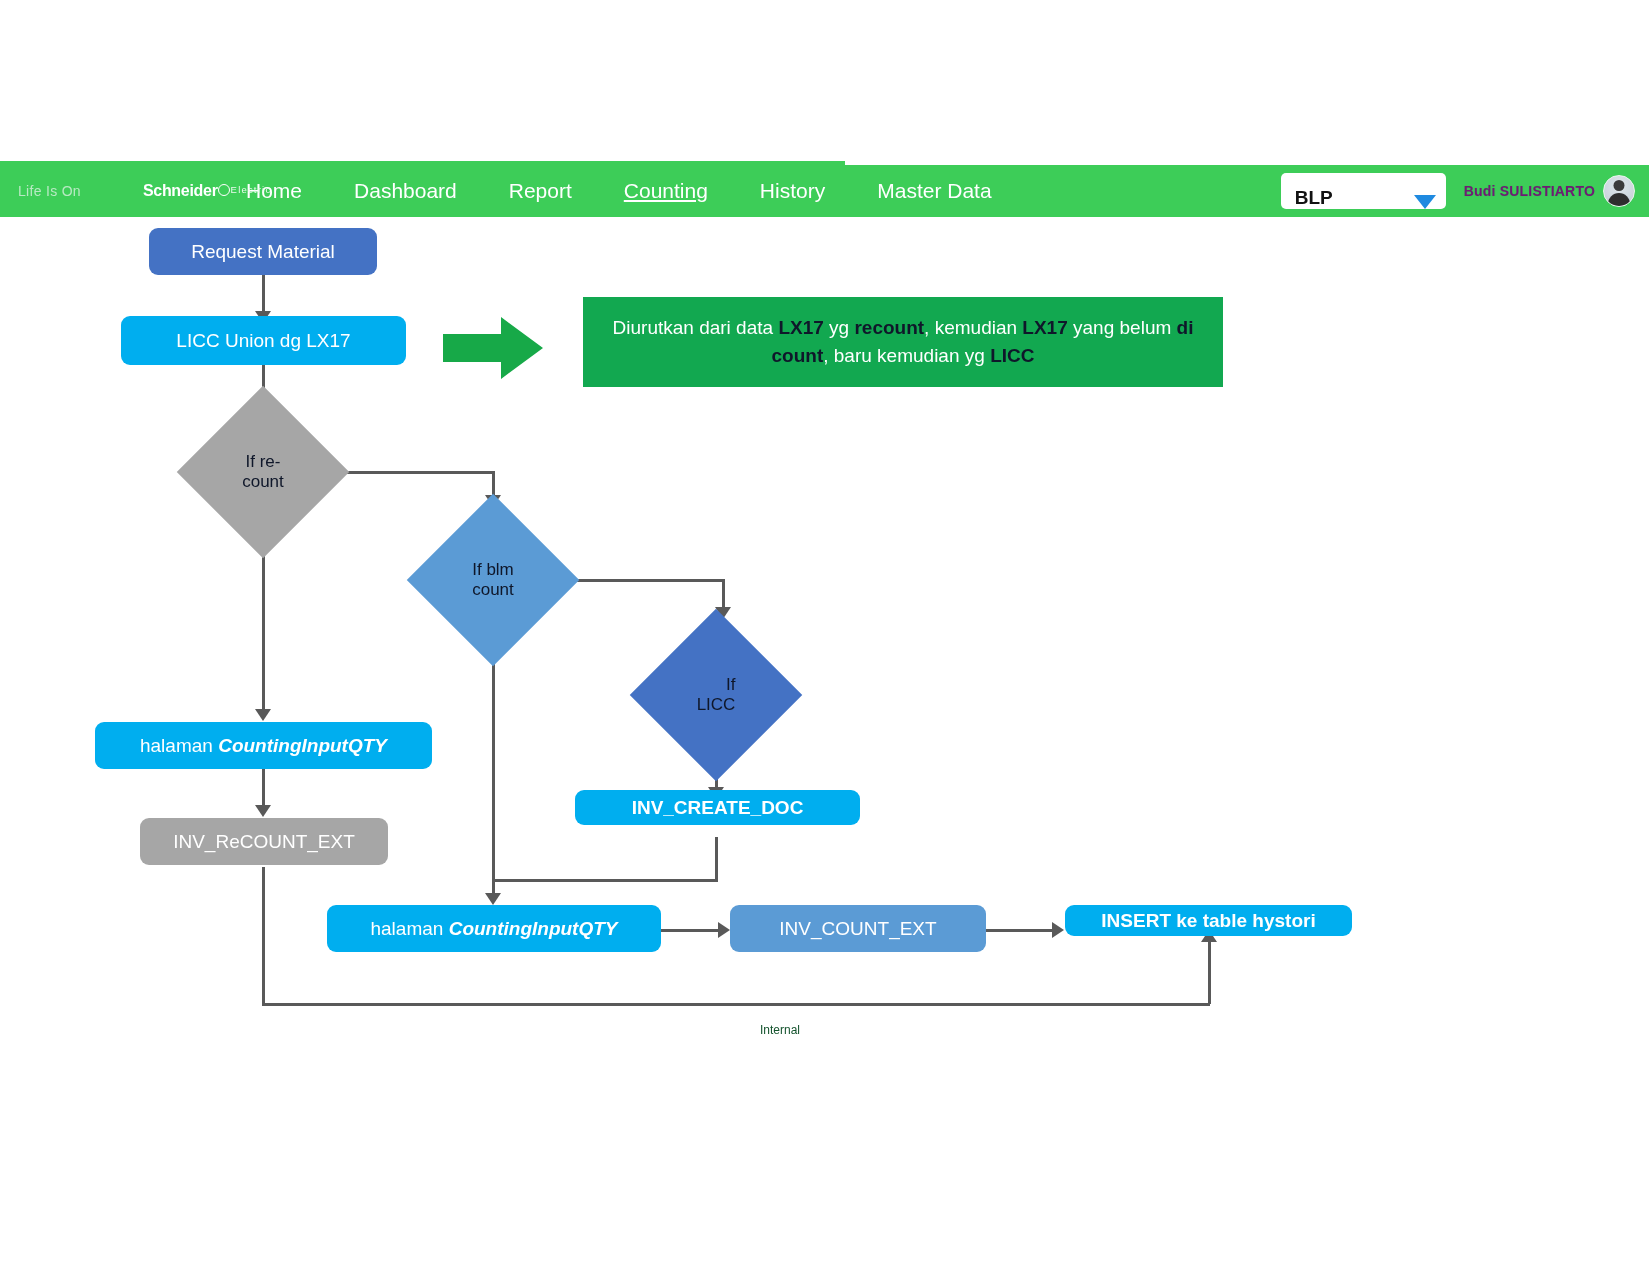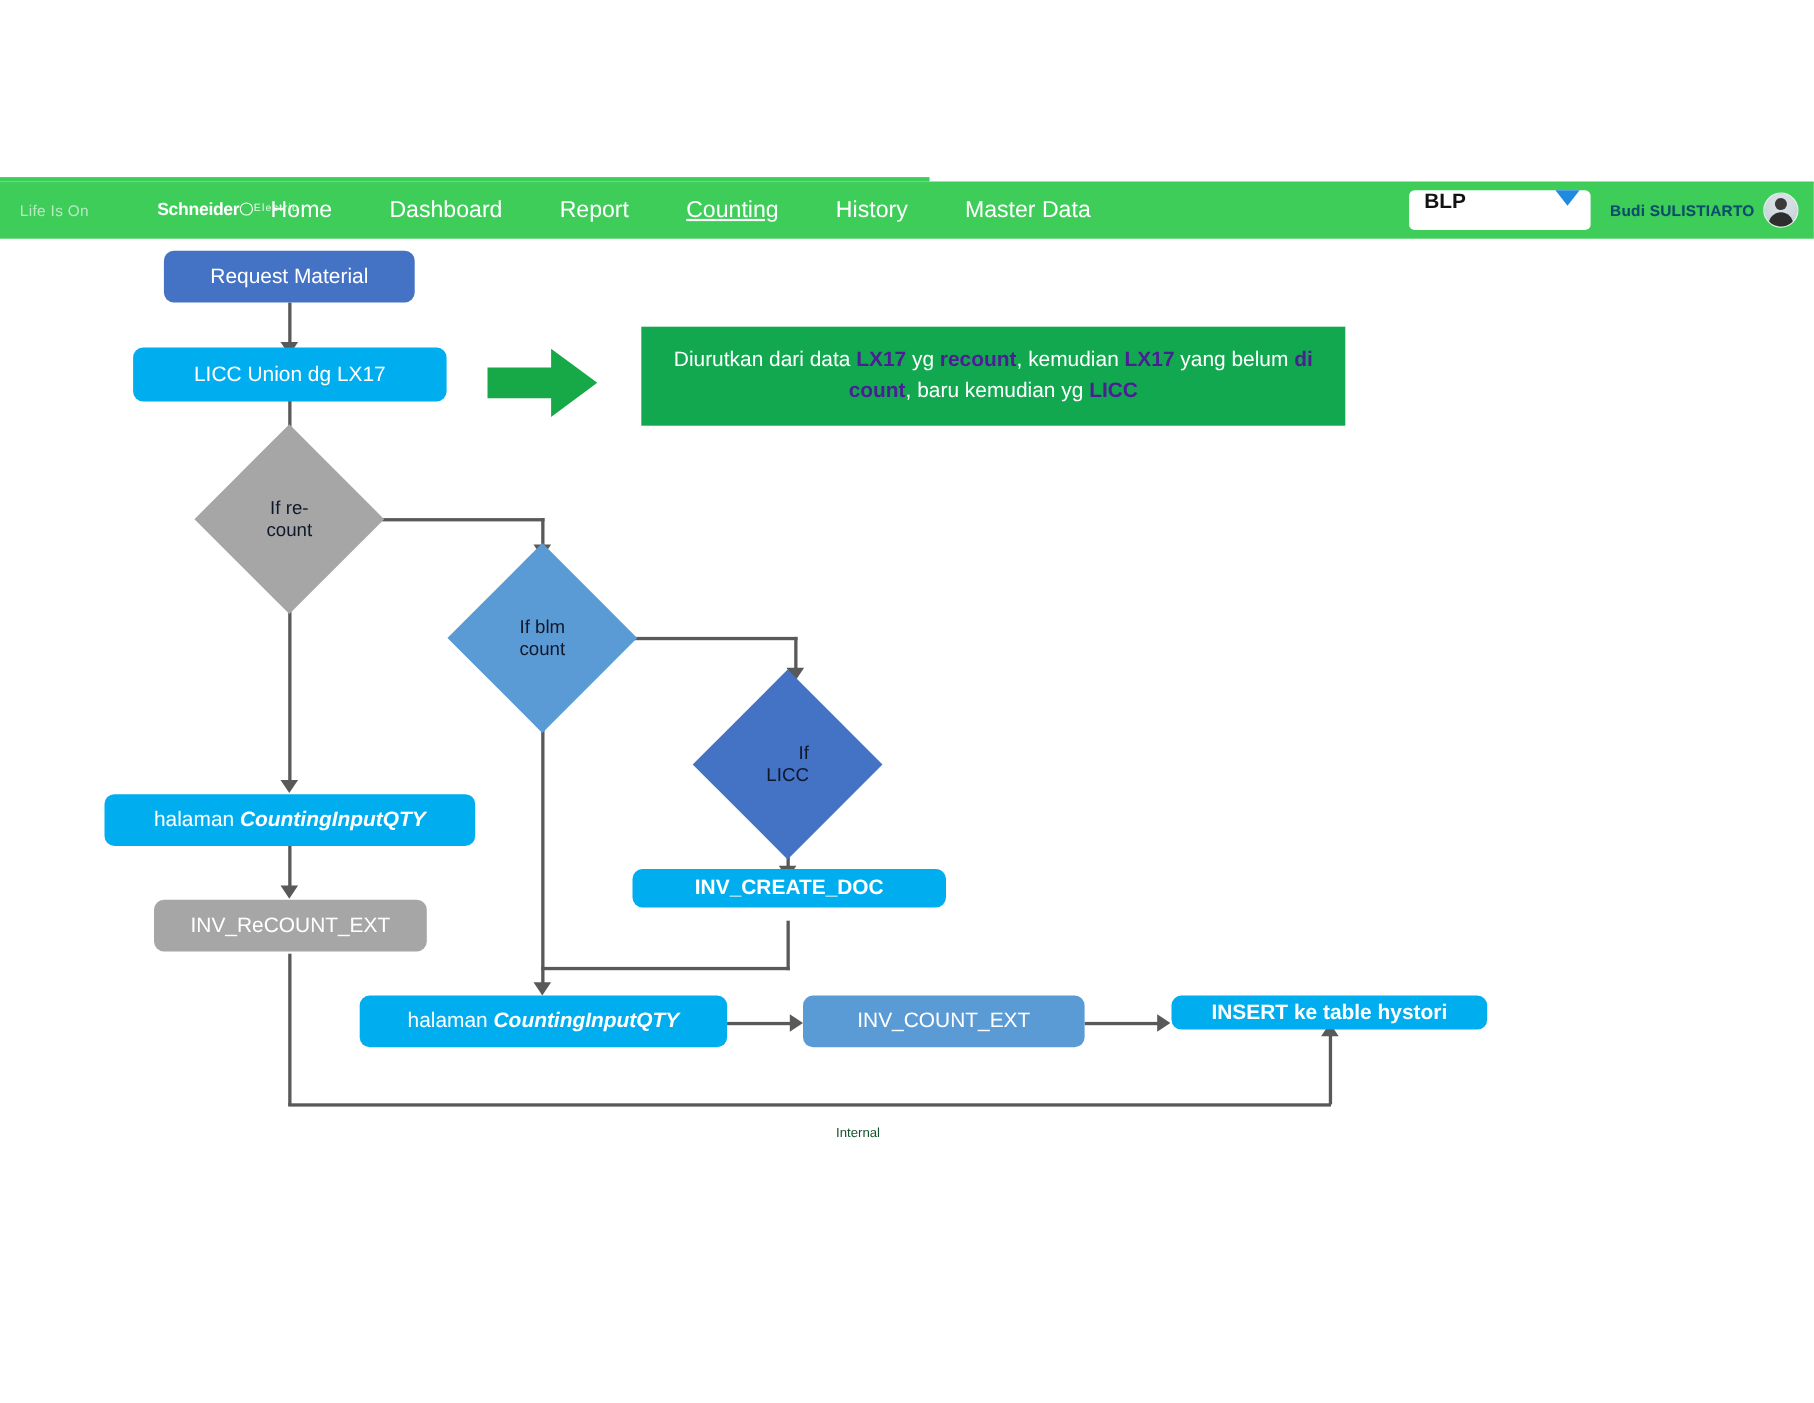--- a/index.html
+++ b/index.html
@@ -14,45 +14,45 @@
   .brand .se{display:flex;flex-direction:row;line-height:1;margin-left:42px;}
   .brand .se .s1{color:#ffffff;font-size:16px;font-weight:bold;letter-spacing:-.3px;}
   .brand .se .s2{color:#eafaee;font-size:9.5px;letter-spacing:1.2px;margin-top:2px;padding-left:13px;position:relative;}
   .brand .se .s2:before{content:"";position:absolute;left:0;top:-1px;width:10px;height:10px;border-radius:50%;
      background:#3dcd58;border:1.6px solid #ffffff;}
   .navlinks{display:flex;align-items:center;margin-left:22px;}
   .navlink{color:#ffffff;font-size:21px;padding:0 26px;white-space:nowrap;cursor:pointer;}
   .navlink.active{text-decoration:underline;}
 
   .nav-right{position:absolute;right:10px;top:0;height:52px;display:flex;align-items:center;}
-  .site-select{width:165px;height:36px;background:#ffffff;border-radius:5px;display:flex;align-items:flex-start;
+  .site-select{width:165px;height:36px;background:#ffffff;border-radius:5px;display:flex;align-items:flex-end;
      justify-content:space-between;padding:0 10px 0 14px;box-sizing:border-box;cursor:pointer;}
   .site-select .val{font-size:19px;font-weight:bold;color:#121212;}
   .caret{width:0;height:0;border-left:11px solid transparent;border-right:11px solid transparent;border-top:14px solid #1f8ae0;}
   .user{display:flex;align-items:center;margin-left:18px;margin-right:4px;}
-  .user .uname{color:#0c4a6e;font-size:14px;font-weight:bold;letter-spacing:.2px;white-space:nowrap;
+  .user .uname{color:#701a75;font-size:14px;font-weight:bold;letter-spacing:.2px;white-space:nowrap;
      text-shadow:0 0 1px #2bb54a;}
   .avatar{width:30px;height:30px;border-radius:50%;margin-left:8px;overflow:hidden;position:relative;
      background:radial-gradient(circle at 50% 30%, #dfe6ea 0%, #cdd7de 60%, #b9c5cd 100%);border:1px solid #eaf7ee;}
   .avatar .head{position:absolute;left:50%;top:4px;transform:translateX(-50%);width:11px;height:11px;border-radius:50%;background:#3b3b3b;}
   .avatar .body{position:absolute;left:50%;bottom:-1px;transform:translateX(-50%);width:22px;height:14px;
      border-radius:11px 11px 0 0;background:#2e2e2e;}
 
   
   .canvas{position:absolute;left:0;top:217px;width:1649px;height:1058px;}
   .node{position:absolute;box-sizing:border-box;display:flex;align-items:center;justify-content:center;
         color:#ffffff;text-align:center;line-height:1.15;}
   .rbox{border-radius:9px;font-size:19px;}
   .diamond{}
   .diamond .dshape{position:absolute;left:0;top:0;width:100%;height:100%;transform:rotate(45deg);}
   .diamond .dlabel{position:relative;z-index:2;font-size:17px;color:#0f172a;}
 
   .note{position:absolute;background:#12a850;color:#ffffff;display:flex;align-items:center;justify-content:center;
         text-align:center;font-size:19px;line-height:1.45;padding:0 22px;box-sizing:border-box;}
-  .note b{color:#4c1d95;font-weight:bold;}
+  .note b{color:#0f172a;font-weight:bold;}
 
   .arrowhead{position:absolute;width:0;height:0;}
   .line{position:absolute;background:#595959;}
 
   .footer{position:absolute;font-size:12px;color:#14532d;}
   .it{font-style:italic;font-weight:bold;}
 </style>
 </head>
 <body>
 

